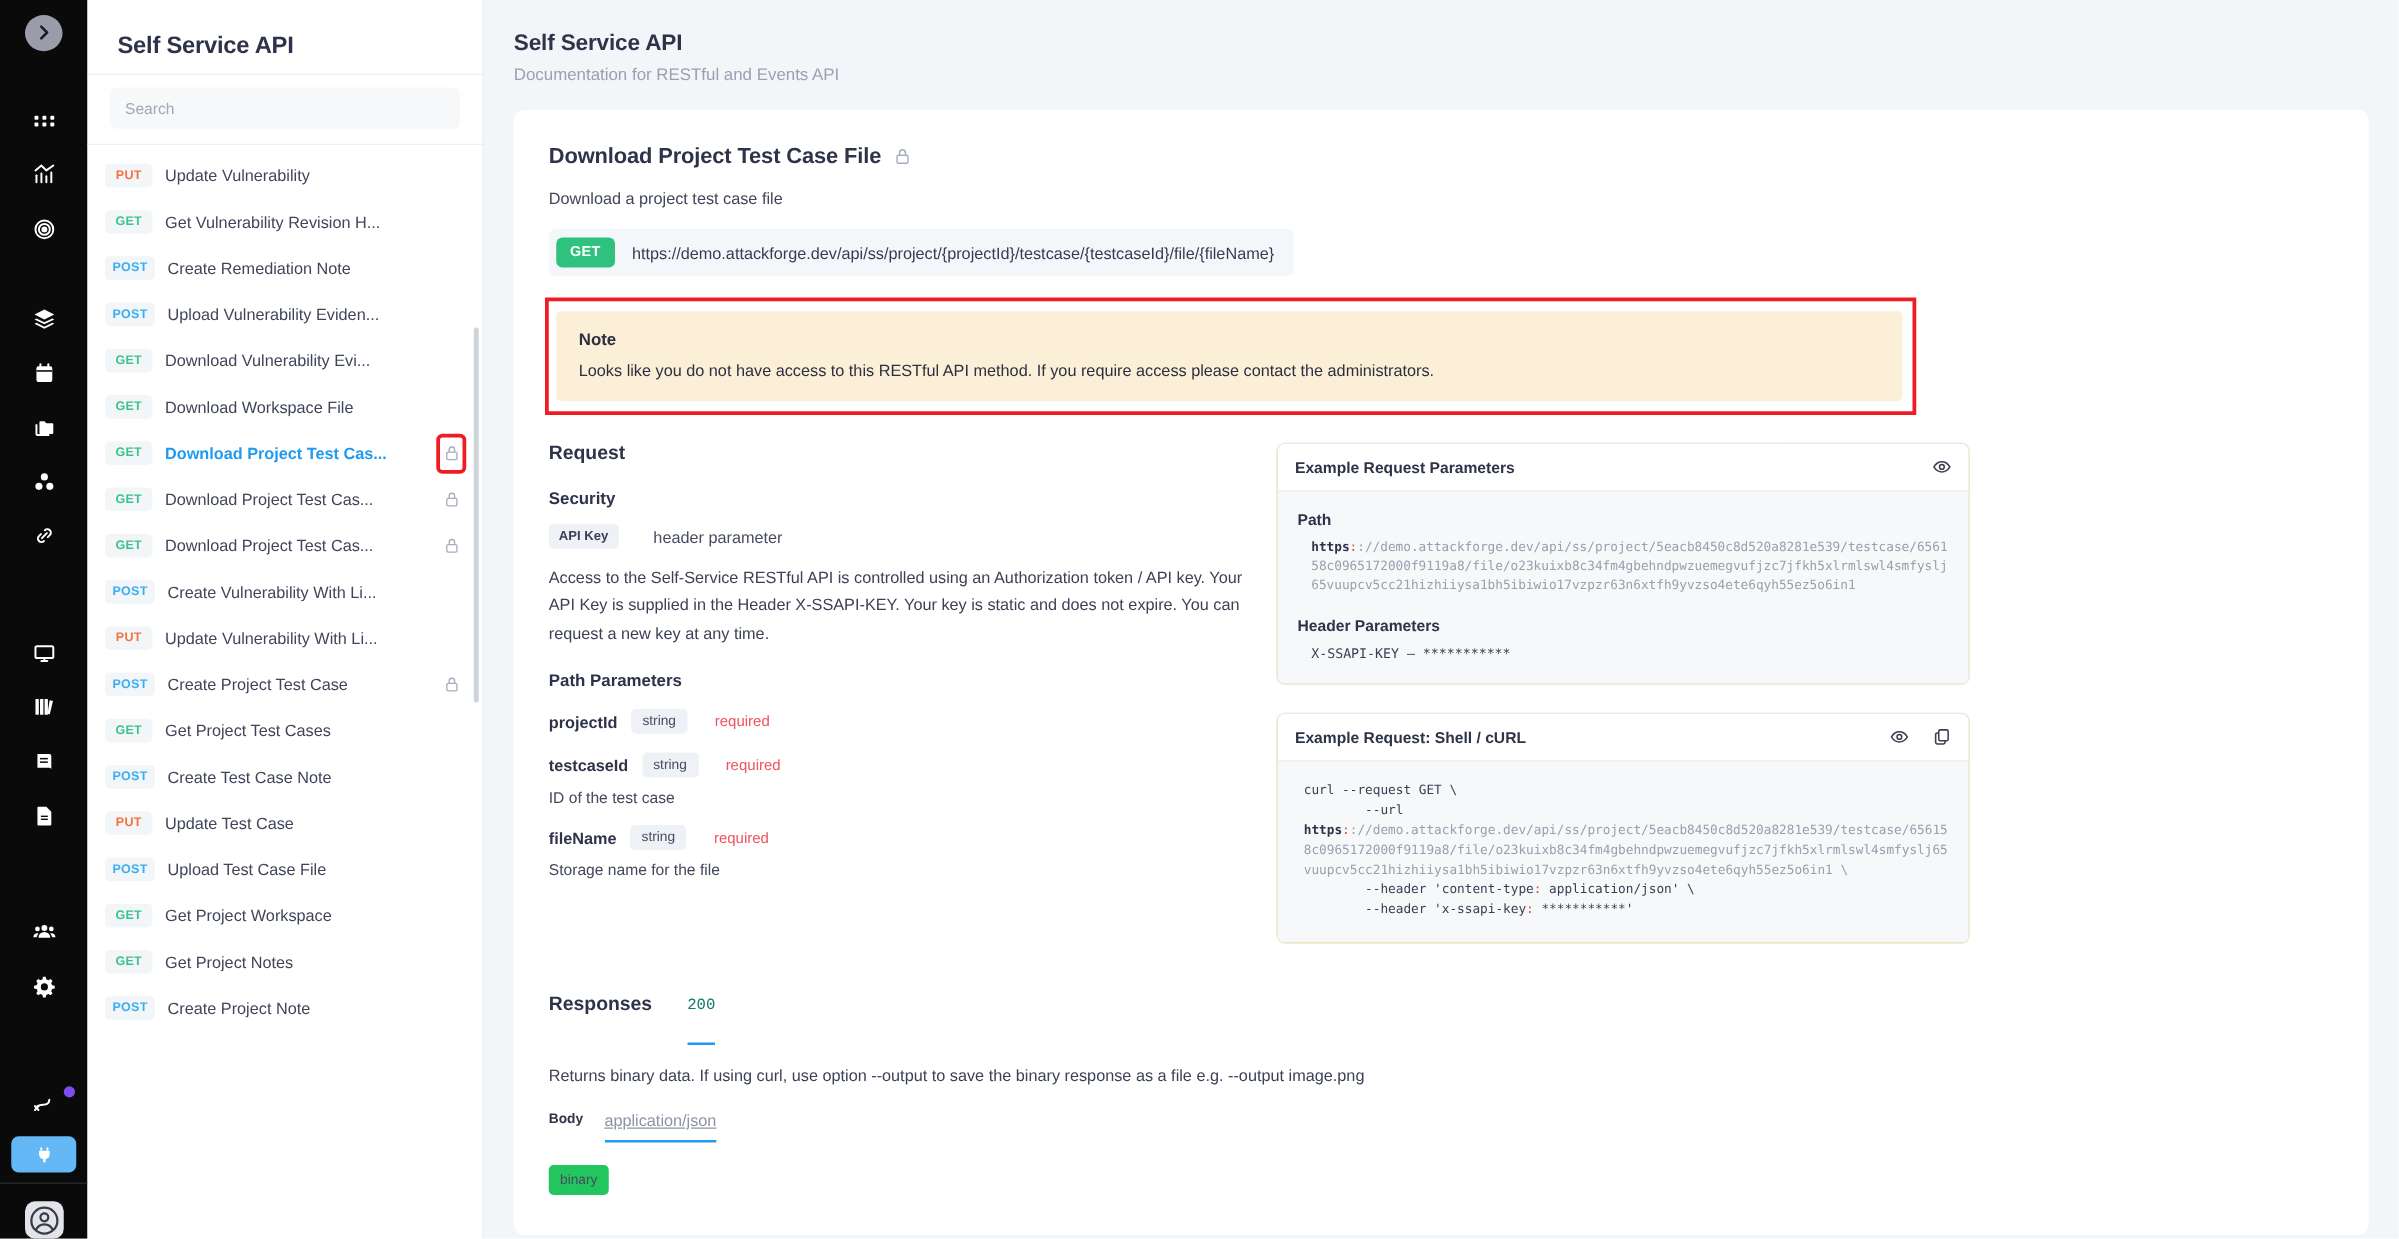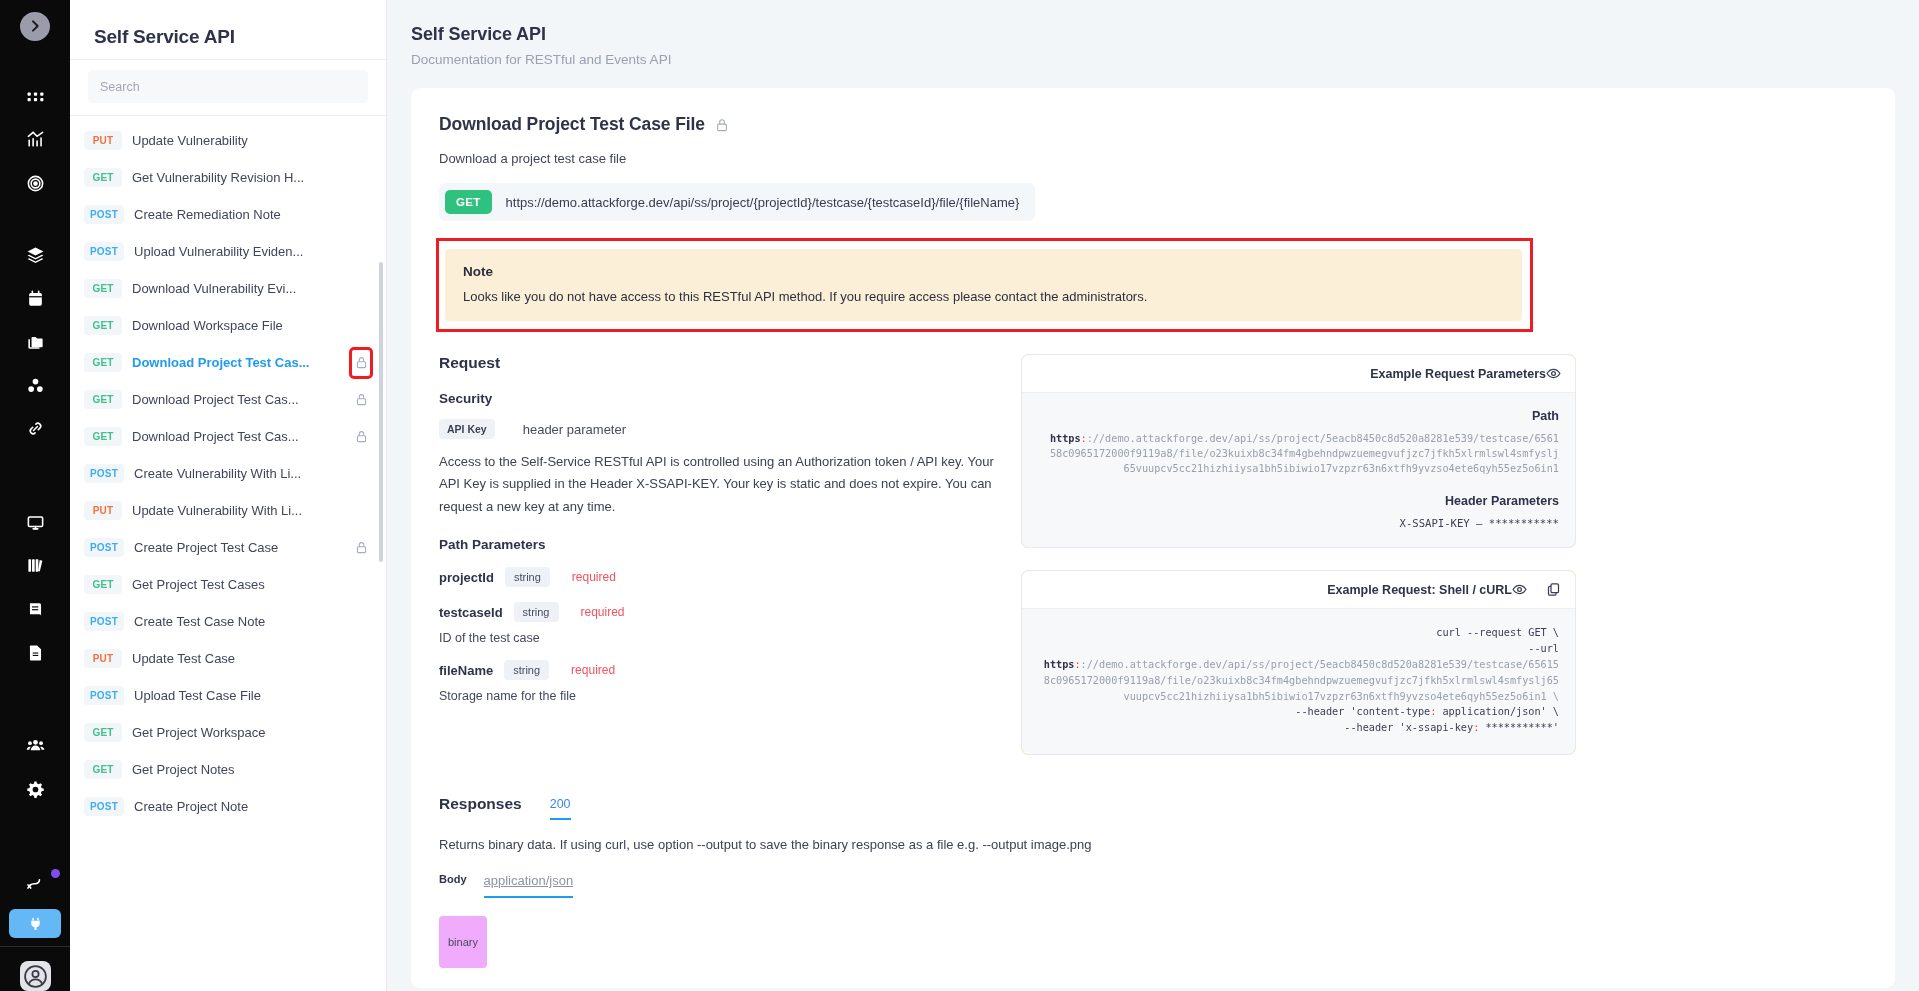--- a/index.html
+++ b/index.html
@@ -228,21 +228,20 @@
   .param-row { display: flex; align-items: center; gap: 11px; margin-top: 15px; text-align: center; }
   .param-name { font-size: 13px; font-weight: bold; color: #2f3349; }
   .param-req { font-size: 12px; color: #f0535e; padding-left: 11px; }
   .param-desc { font-size: 12.5px; color: #44485d; margin-top: 9px; }
 
   .panel {
     background: #fde047;
     border: 1px solid #e6eaee;
     border-radius: 7px;
     overflow: hidden;
-    text-align: right;
   }
   .panel + .panel { margin-top: 22px; }
   .panel-head {
     height: 38px;
     display: flex; align-items: center;
     padding: 0 14px 0 14px;
     border-bottom: 1px solid #edf0f3;
     background: #ffffff;
   }
   .panel-head-title { font-size: 12.5px; font-weight: bold; color: #2f3349; flex: 1; }
@@ -279,43 +278,44 @@
     word-break: break-all;
     padding-left: 5px;
   }
   .code-curl .url { color: #98a0ad; }
   .code-curl .kw { color: #2f3349; font-weight: bold; }
   .code-curl .pn { color: #d0532e; }
 
   .responses-row { display: flex; align-items: flex-start; gap: 28px; margin-top: 40px; }
   .responses-h { font-size: 15.5px; font-weight: bold; color: #2f3349; }
   .resp-tab {
-    font-size: 12.5px; color: #3b82f6;
-    padding-bottom: 7px;
+    font-size: 12.5px; color: #0f766e;
+    padding-bottom: 23px;
     border-bottom: 2px solid #1e9bf0;
     cursor: pointer;
     margin-top: 2px;
+    font-family: Liberation Mono, monospace;
   }
   .resp-desc { font-size: 13px; color: #3d4156; margin-top: 17px; }
   .body-row { display: flex; align-items: flex-start; gap: 17px; margin-top: 21px; }
   .body-label { font-size: 11px; font-weight: bold; color: #2f3349; }
   .body-tab {
     font-size: 13px; color: #8d93a6;
     padding-bottom: 8px;
     border-bottom: 2px solid #1e9bf0;
     cursor: pointer;
     text-decoration: underline;
   }
   .body-type-pill {
     margin-top: 18px;
     display: inline-block;
-    background: #f0abfc;
+    background: #22c55e;
     border-radius: 4px;
     font-size: 11px;
-    padding: 20px 9px;
+    padding: 6px 9px;
     color: #474b60;
   }
 </style>
 </head>
 <body>
 
 <div class="app">
 
   <nav class="rail">
     <div class="rail-toggle">

